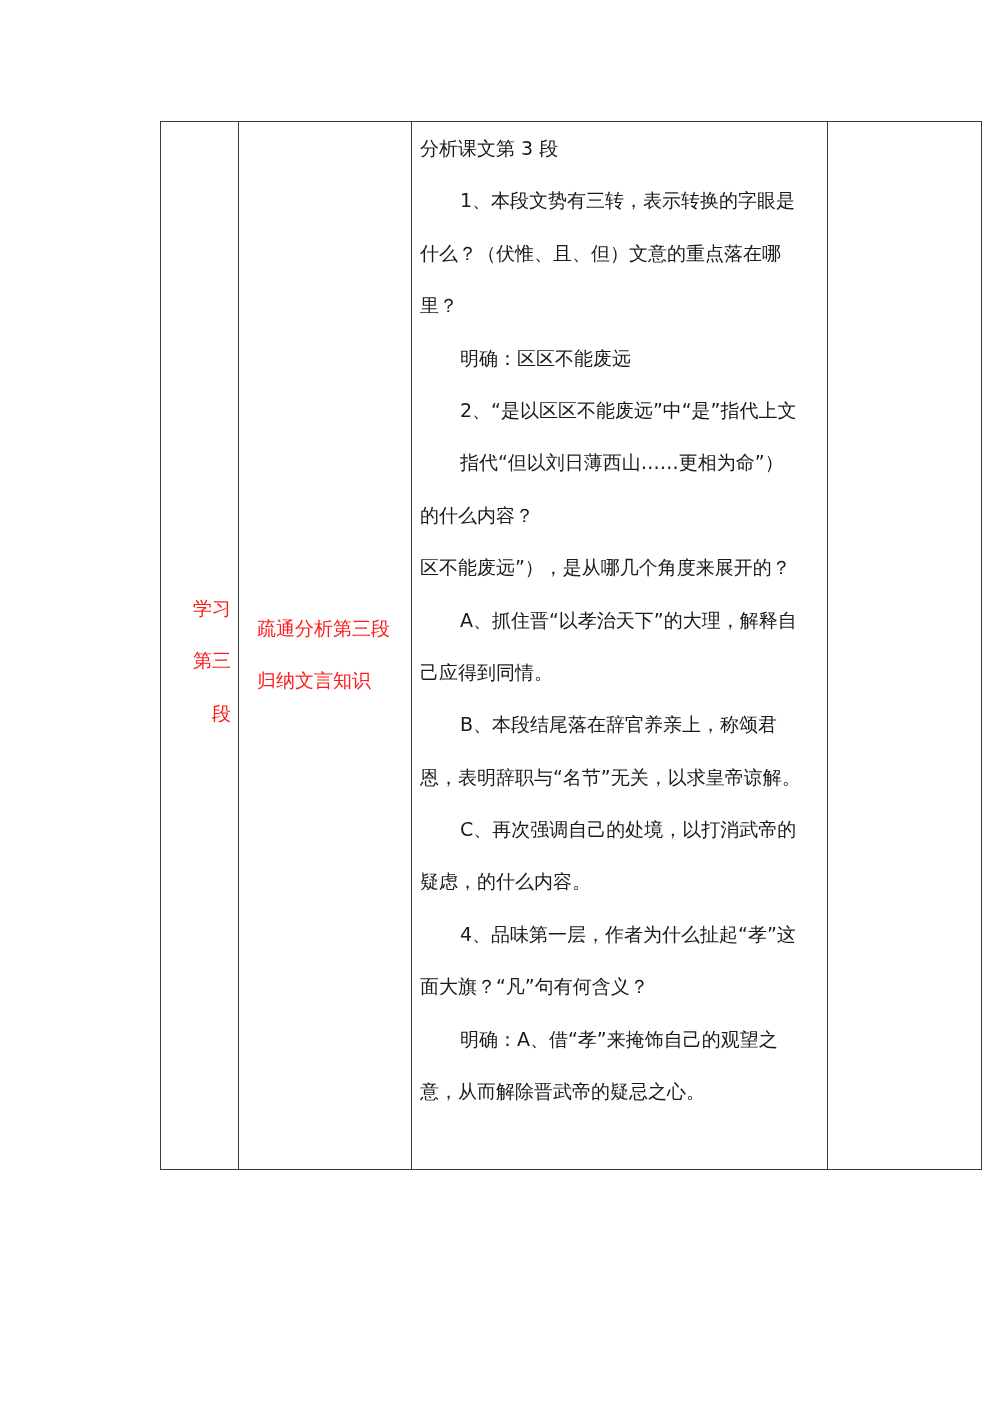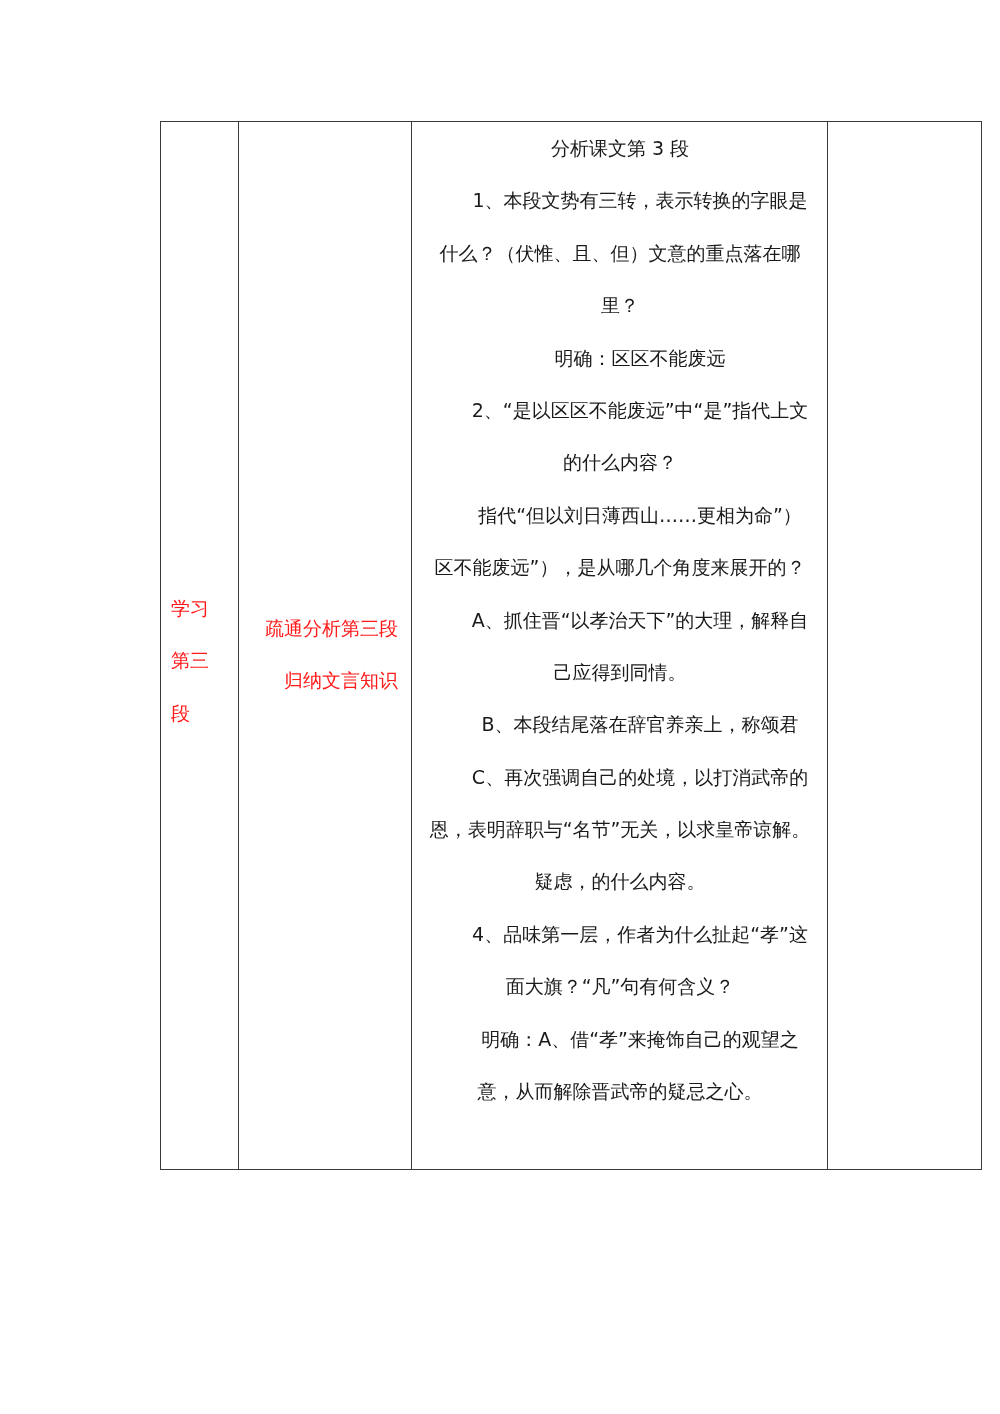--- a/index.html
+++ b/index.html
@@ -3,24 +3,24 @@
   <meta charset="utf-8">
   <style>
     html, body { margin: 0; padding: 0; background: #ffffff; }
     body { width: 1000px; height: 1414px; position: relative; overflow: hidden;
            font-family: "DejaVu Sans", "Liberation Sans", sans-serif; color: #1a1a1a; }
     .tbl { position: absolute; left: 160px; top: 121px; width: 822px; height: 1049px;
            border: 1.5px solid #3a3a3a; box-sizing: border-box; }
     .vline { position: absolute; top: 0; bottom: 0; width: 0; border-left: 1.5px solid #3a3a3a; }
     .cell-text { position: absolute; font-size: 19px; line-height: 52.4px; }
     .red { color: #ff1a1a; }
-    .c1 { left: 10px; top: 460px; width: 60px; }
-    .c2 { left: 72px; top: 480px; width: 165px; text-align: right; }
+    .c1 { left: 10px; top: 460px; width: 60px; text-align: right; }
+    .c2 { left: 96px; top: 480px; width: 165px; }
     .c4 { left: 676px; top: 472px; width: 140px; }
-    .c3 { left: 259px; top: 0px; width: 400px; text-align: center; }
+    .c3 { left: 259px; top: 0px; width: 400px; }
     .line { display: block; white-space: nowrap; height: 52.4px; }
     .indent { padding-left: 40px; }
   </style>
 </head>
 <body>
 
 <div class="tbl">
   <div class="vline" style="left:77px"></div>
   <div class="vline" style="left:250px"></div>
   <div class="vline" style="left:666px"></div>
@@ -36,28 +36,28 @@
     <span class="line">归纳文言知识</span>
   </div>
 
   <div class="cell-text c3" id="content-cell">
       <span class="line">分析课文第 3 段</span>
       <span class="line indent">1、本段文势有三转，表示转换的字眼是</span>
       <span class="line">什么？（伏惟、且、但）文意的重点落在哪</span>
       <span class="line">里？</span>
       <span class="line indent">明确：区区不能废远</span>
       <span class="line indent">2、“是以区区不能废远”中“是”指代上文</span>
+      <span class="line indent">指代“但以刘日薄西山……更相为命”）</span>
       <span class="line">的什么内容？</span>
-      <span class="line indent">指代“但以刘日薄西山……更相为命”）</span>
       <span class="line">区不能废远”），是从哪几个角度来展开的？</span>
       <span class="line indent">A、抓住晋“以孝治天下”的大理，解释自</span>
       <span class="line">己应得到同情。</span>
       <span class="line indent">B、本段结尾落在辞官养亲上，称颂君</span>
+      <span class="line">恩，表明辞职与“名节”无关，以求皇帝谅解。</span>
       <span class="line indent">C、再次强调自己的处境，以打消武帝的</span>
-      <span class="line">恩，表明辞职与“名节”无关，以求皇帝谅解。</span>
       <span class="line">疑虑，的什么内容。</span>
       <span class="line indent">4、品味第一层，作者为什么扯起“孝”这</span>
       <span class="line">面大旗？“凡”句有何含义？</span>
       <span class="line indent">明确：A、借“孝”来掩饰自己的观望之</span>
       <span class="line">意，从而解除晋武帝的疑忌之心。</span>
     </div>
 
 </div>
 
 </body></html>

